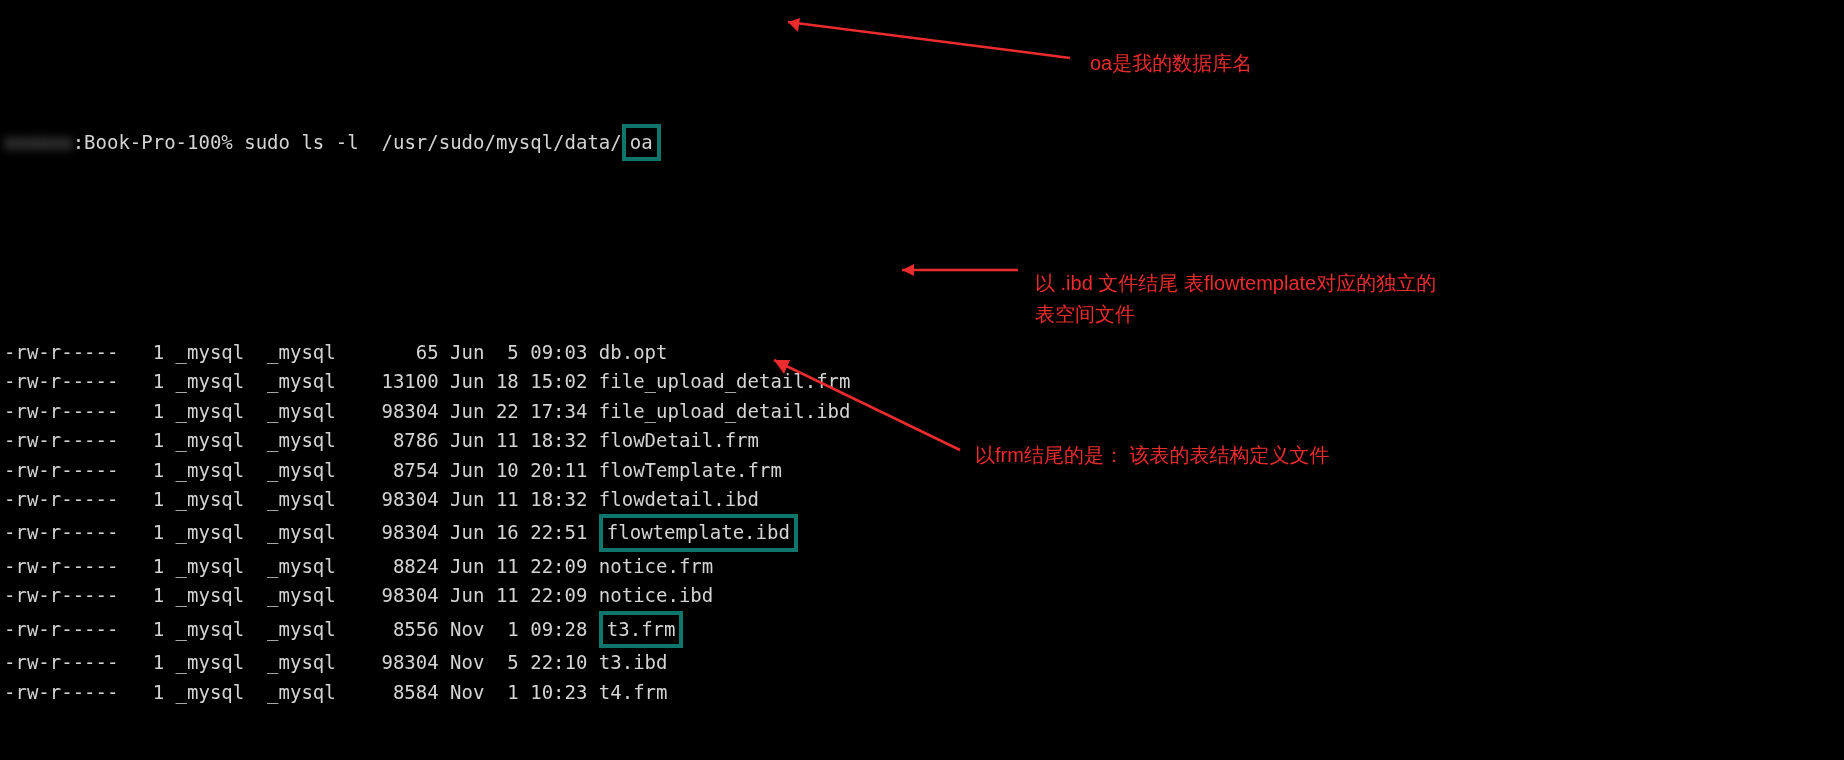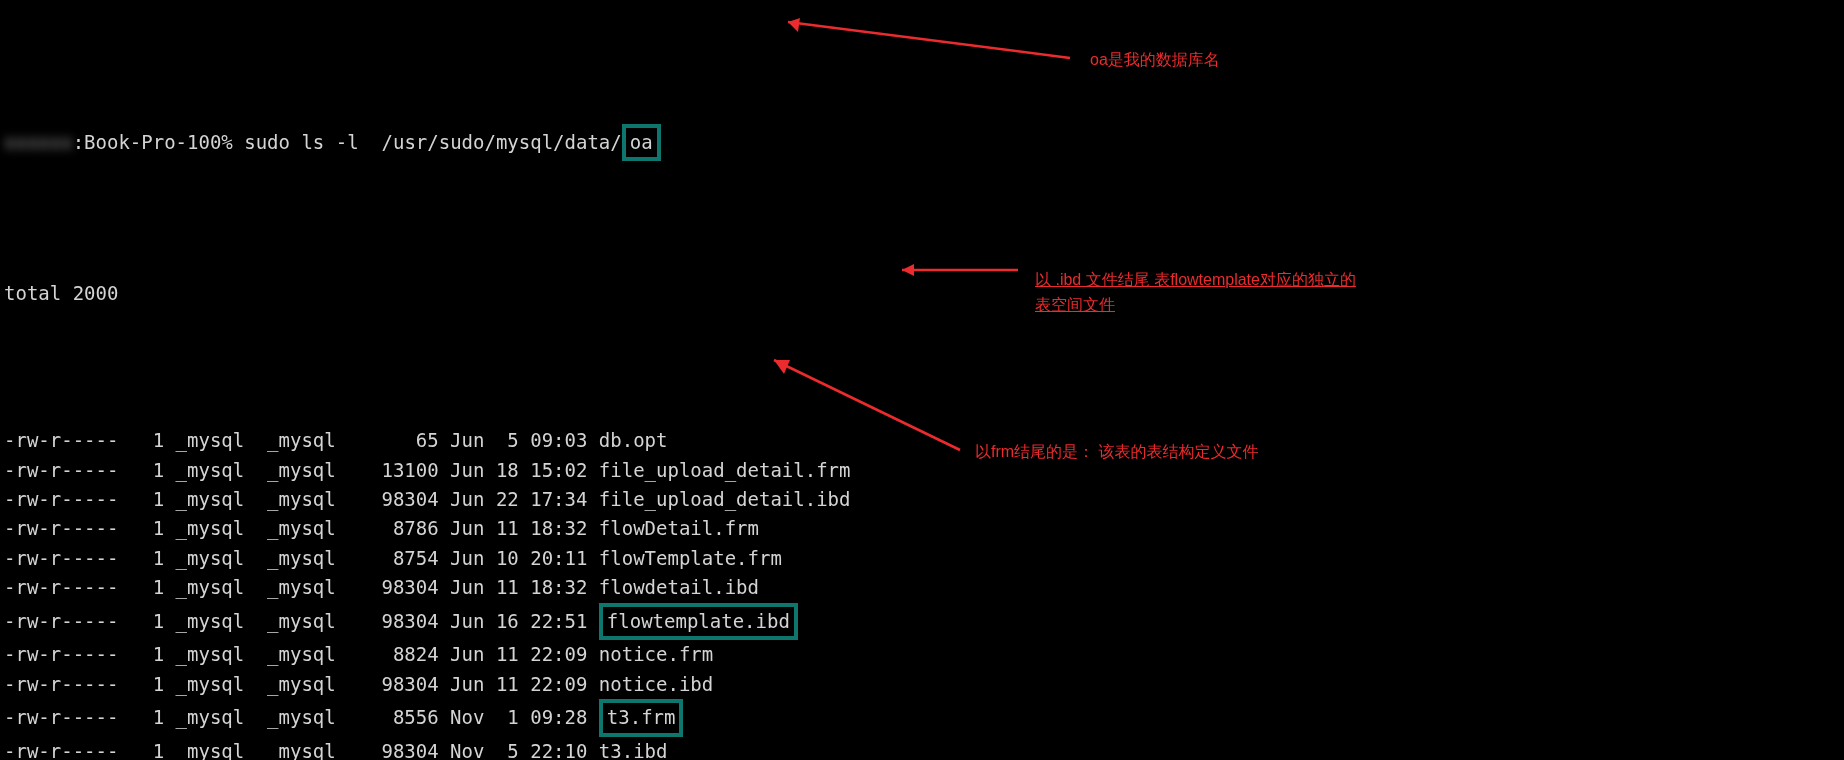--- a/index.html
+++ b/index.html
@@ -1,41 +1,40 @@
 <!DOCTYPE html>
 <html><head>
 <meta charset="utf-8">
 <style>
   html,body{margin:0;padding:0;background:#000;color:#d4d4d4;font-family:Menlo,Consolas,"DejaVu Sans Mono",monospace;font-size:19px;line-height:1.55;width:1844px;height:760px;overflow:hidden;}
   .term{position:relative;padding:6px 4px;white-space:pre;}
   .row{display:block;}
   .blur{filter:blur(5px);color:#9a9a9a;}
   .box{border:4px solid #0f766e;padding:0 4px;display:inline-block;text-align:center;}
-  .annot{position:absolute;color:#ec2b2e;font-family:"PingFang SC","Microsoft YaHei",sans-serif;font-size:16px;white-space:nowrap;}
+  .annot{position:absolute;color:#ec2b2e;font-family:"PingFang SC","Microsoft YaHei",sans-serif;font-size:20px;white-space:nowrap;}
   svg.arrow{position:absolute;pointer-events:none;}
   svg.arrow line{stroke:#ec2b2e;stroke-width:2.5;}
   svg.arrow polygon{fill:#ec2b2e;}
 </style>
 </head>
 <body>
 
 <div class="term">
 
   
   <span class="row"><span class="blur">xxxxxx</span><span>:Book-Pro-100% </span><span>sudo ls -l  /usr/sudo/mysql/data/</span><span class="box">oa</span></span>
 
   
-  <span class="row">total 2000</span>
 
   
   <div id="rows"><span class="row">-rw-r-----   1 _mysql  _mysql       65 Jun  5 09:03 <span>db.opt</span></span><span class="row">-rw-r-----   1 _mysql  _mysql    13100 Jun 18 15:02 <span>file_upload_detail.frm</span></span><span class="row">-rw-r-----   1 _mysql  _mysql    98304 Jun 22 17:34 <span>file_upload_detail.ibd</span></span><span class="row">-rw-r-----   1 _mysql  _mysql     8786 Jun 11 18:32 <span>flowDetail.frm</span></span><span class="row">-rw-r-----   1 _mysql  _mysql     8754 Jun 10 20:11 <span>flowTemplate.frm</span></span><span class="row">-rw-r-----   1 _mysql  _mysql    98304 Jun 11 18:32 <span>flowdetail.ibd</span></span><span class="row">-rw-r-----   1 _mysql  _mysql    98304 Jun 16 22:51 <span class="box">flowtemplate.ibd</span></span><span class="row">-rw-r-----   1 _mysql  _mysql     8824 Jun 11 22:09 <span>notice.frm</span></span><span class="row">-rw-r-----   1 _mysql  _mysql    98304 Jun 11 22:09 <span>notice.ibd</span></span><span class="row">-rw-r-----   1 _mysql  _mysql     8556 Nov  1 09:28 <span class="box">t3.frm</span></span><span class="row">-rw-r-----   1 _mysql  _mysql    98304 Nov  5 22:10 <span>t3.ibd</span></span><span class="row">-rw-r-----   1 _mysql  _mysql     8584 Nov  1 10:23 <span>t4.frm</span></span></div>
 
   
   <div class="annot" style="top:48px;left:1090px;">oa是我的数据库名</div>
-  <div class="annot" style="top:268px;left:1035px;text-decoration:underline;">
+  <div class="annot" style="top:268px;left:1035px;">
     <span>以 .ibd 文件结尾 表flowtemplate对应的独立的</span><br>
     <span>表空间文件</span>
   </div>
   <div class="annot" style="top:440px;left:975px;text-align:right;">以frm结尾的是：  该表的表结构定义文件</div>
 
   
   <svg class="arrow" style="left:770px;top:14px;width:310px;height:50px;">
     <line x1="300" y1="44" x2="18" y2="8"></line>
     <polygon points="18,8 30,4 28,18"></polygon>
   </svg>

